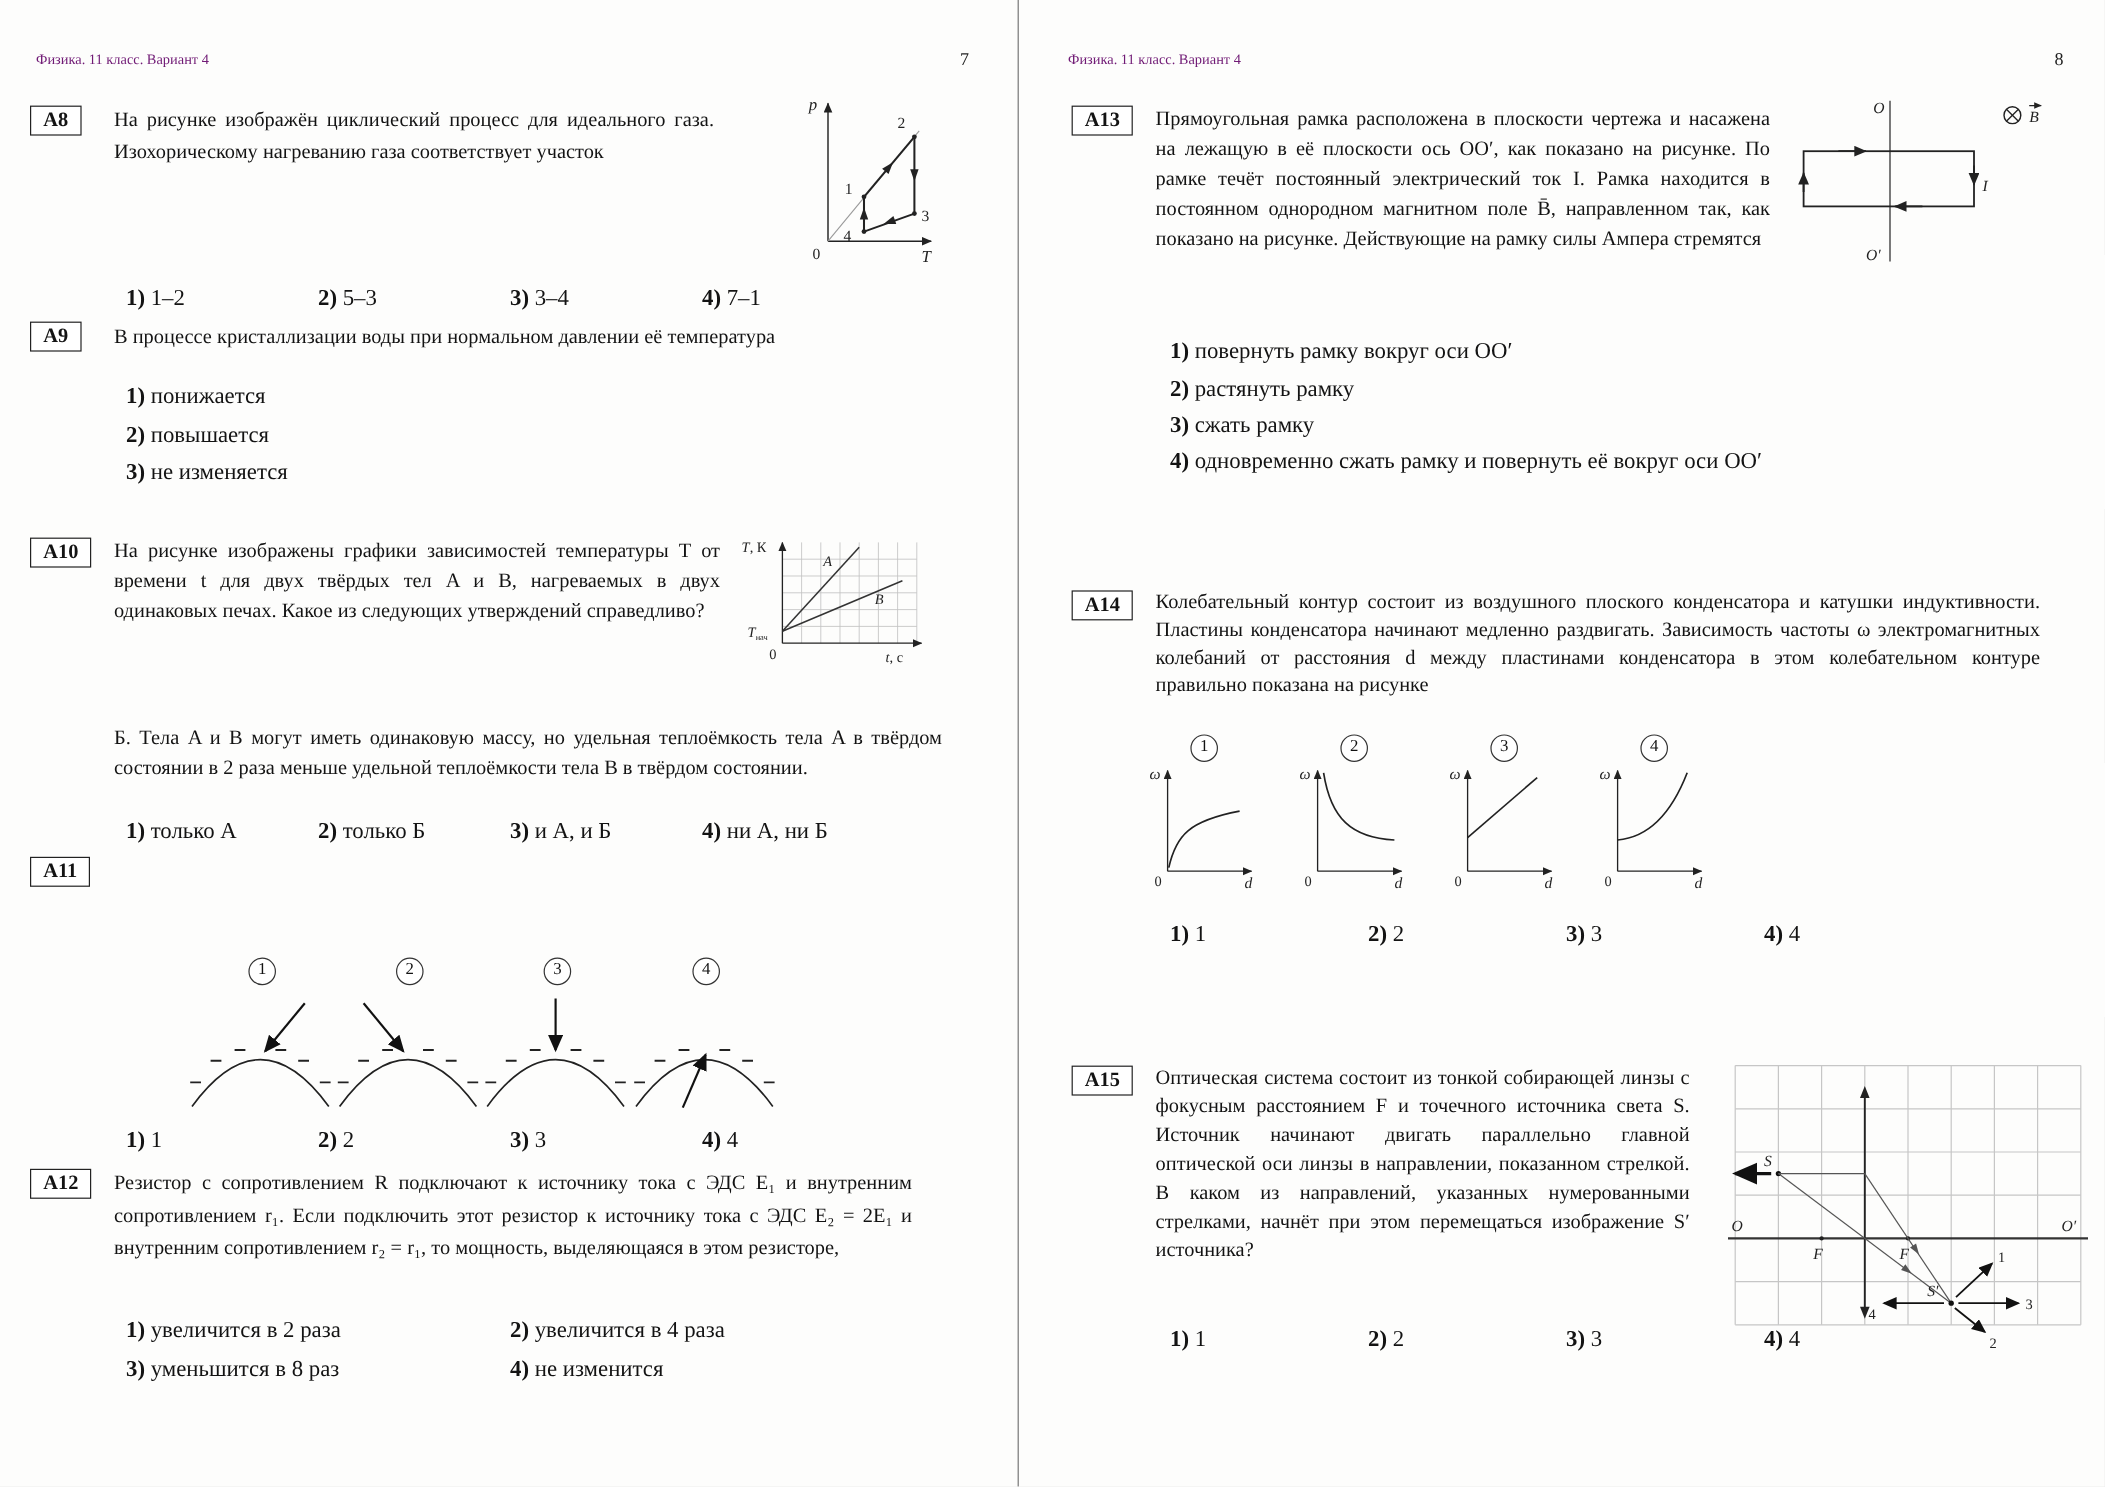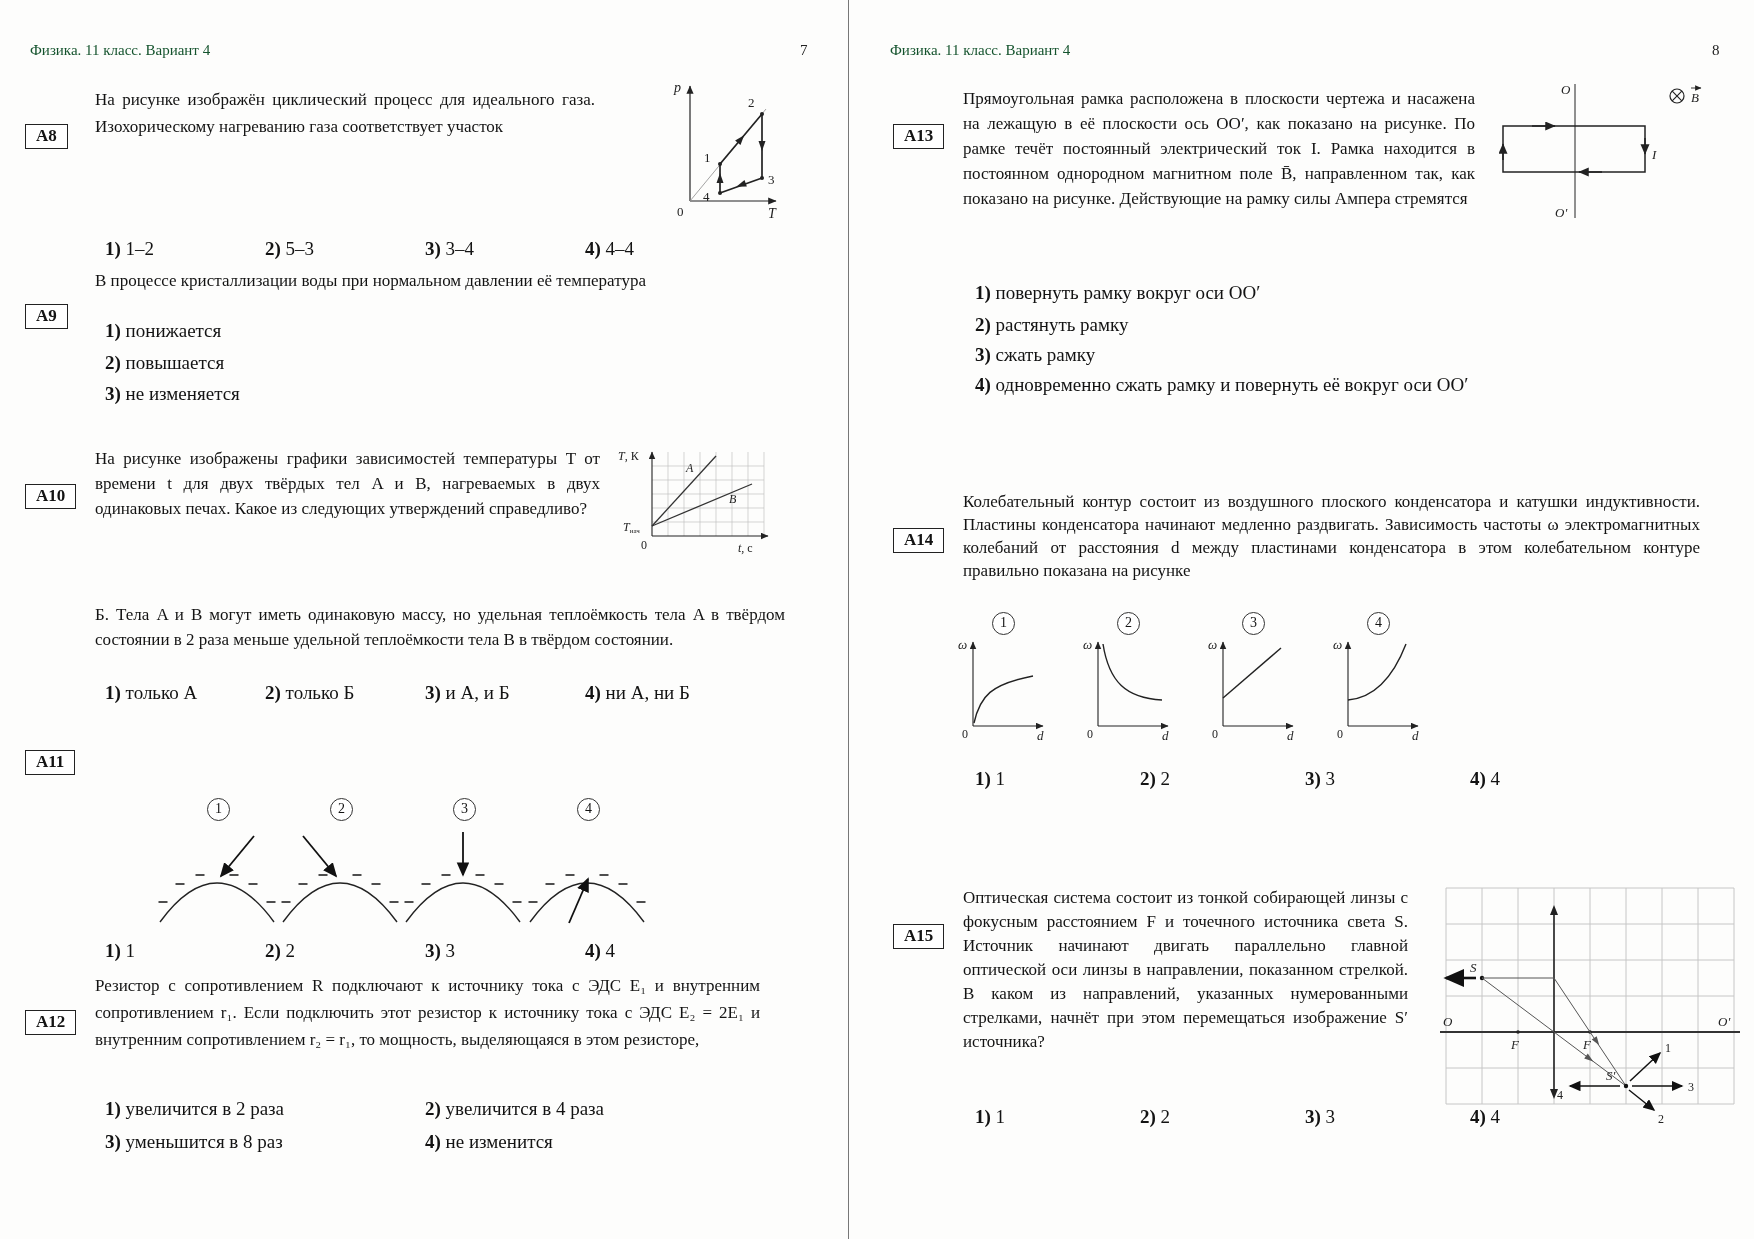--- a/index.html
+++ b/index.html
@@ -1,22 +1,22 @@
 <!DOCTYPE html>
 <html><head>
 <meta charset="utf-8">
 <style>
   html,body{margin:0;padding:0;background:#e8e8e8;}
   #canvas{position:relative;width:1754px;height:1239px;background:#fdfdfc;
           font-family:"Liberation Serif","DejaVu Serif",serif;color:#131313;overflow:hidden;}
   .abs{position:absolute;}
-  .hdr{font-size:15px;color:#14532d;}
+  .hdr{font-size:12px;color:#701a75;}
   .pnum{font-size:15px;color:#222;}
   .qid{display:inline-block;border:1.5px solid #222;padding:1px 10px 2px 10px;
-       font-weight:bold;font-size:17px;background:#fff;margin-top:36px;}
+       font-weight:bold;font-size:17px;background:#fff;}
   .qtext{font-size:17px;text-align:justify;line-height:26px;}
   .opt{font-size:19px;white-space:nowrap;}
   .ansn{font-weight:bold;}
   .circ{width:21px;height:21px;border:1.2px solid #333;border-radius:50%;
         text-align:center;line-height:20px;font-size:14px;background:#fff;}
   .divider{width:1px;background:#777;}
   svg text{font-family:"Liberation Serif","DejaVu Serif",serif;fill:#222;}
   .it{font-style:italic;}
 </style>
 </head>
@@ -66,21 +66,21 @@
     <circle cx="122" cy="119" r="2" fill="#222"></circle>
     <text x="106" y="88" font-size="13">1</text>
     <text x="150" y="33" font-size="13">2</text>
     <text x="170" y="110" font-size="13">3</text>
     <text x="105" y="127" font-size="13">4</text>
   </svg>
 
   <div class="abs opt" style="left:105px;top:238px"><b class="ansn">1)</b>&nbsp;<span>1–2</span></div>
   <div class="abs opt" style="left:265px;top:238px"><b class="ansn">2)</b>&nbsp;<span>5–3</span></div>
   <div class="abs opt" style="left:425px;top:238px"><b class="ansn">3)</b>&nbsp;<span>3–4</span></div>
-  <div class="abs opt" style="left:585px;top:238px"><b class="ansn">4)</b>&nbsp;<span>4–4</span></div>
+  <div class="abs opt" style="left:585px;top:238px"><b class="ansn">4)</b>&nbsp;<span>7–1</span></div>
 
   <div class="abs qid" style="left:25px;top:268px">А9</div>
   <div class="abs qtext" style="left:95px;top:268px;width:660px">В процессе кристаллизации воды при нормальном давлении её температура</div>
   <div class="abs opt" style="left:105px;top:320px"><b class="ansn">1)</b>&nbsp;<span>понижается</span></div>
   <div class="abs opt" style="left:105px;top:352px"><b class="ansn">2)</b>&nbsp;<span>повышается</span></div>
   <div class="abs opt" style="left:105px;top:383px"><b class="ansn">3)</b>&nbsp;<span>не изменяется</span></div>
 
   <div class="abs qid" style="left:25px;top:448px">А10</div>
   <div class="abs qtext" style="left:95px;top:446px;width:505px;line-height:25px">На рисунке изображены графики зависимостей температуры T от времени t для двух твёрдых тел A и B, нагреваемых в двух одинаковых печах. Какое из следующих утверждений справедливо?</div>
 

